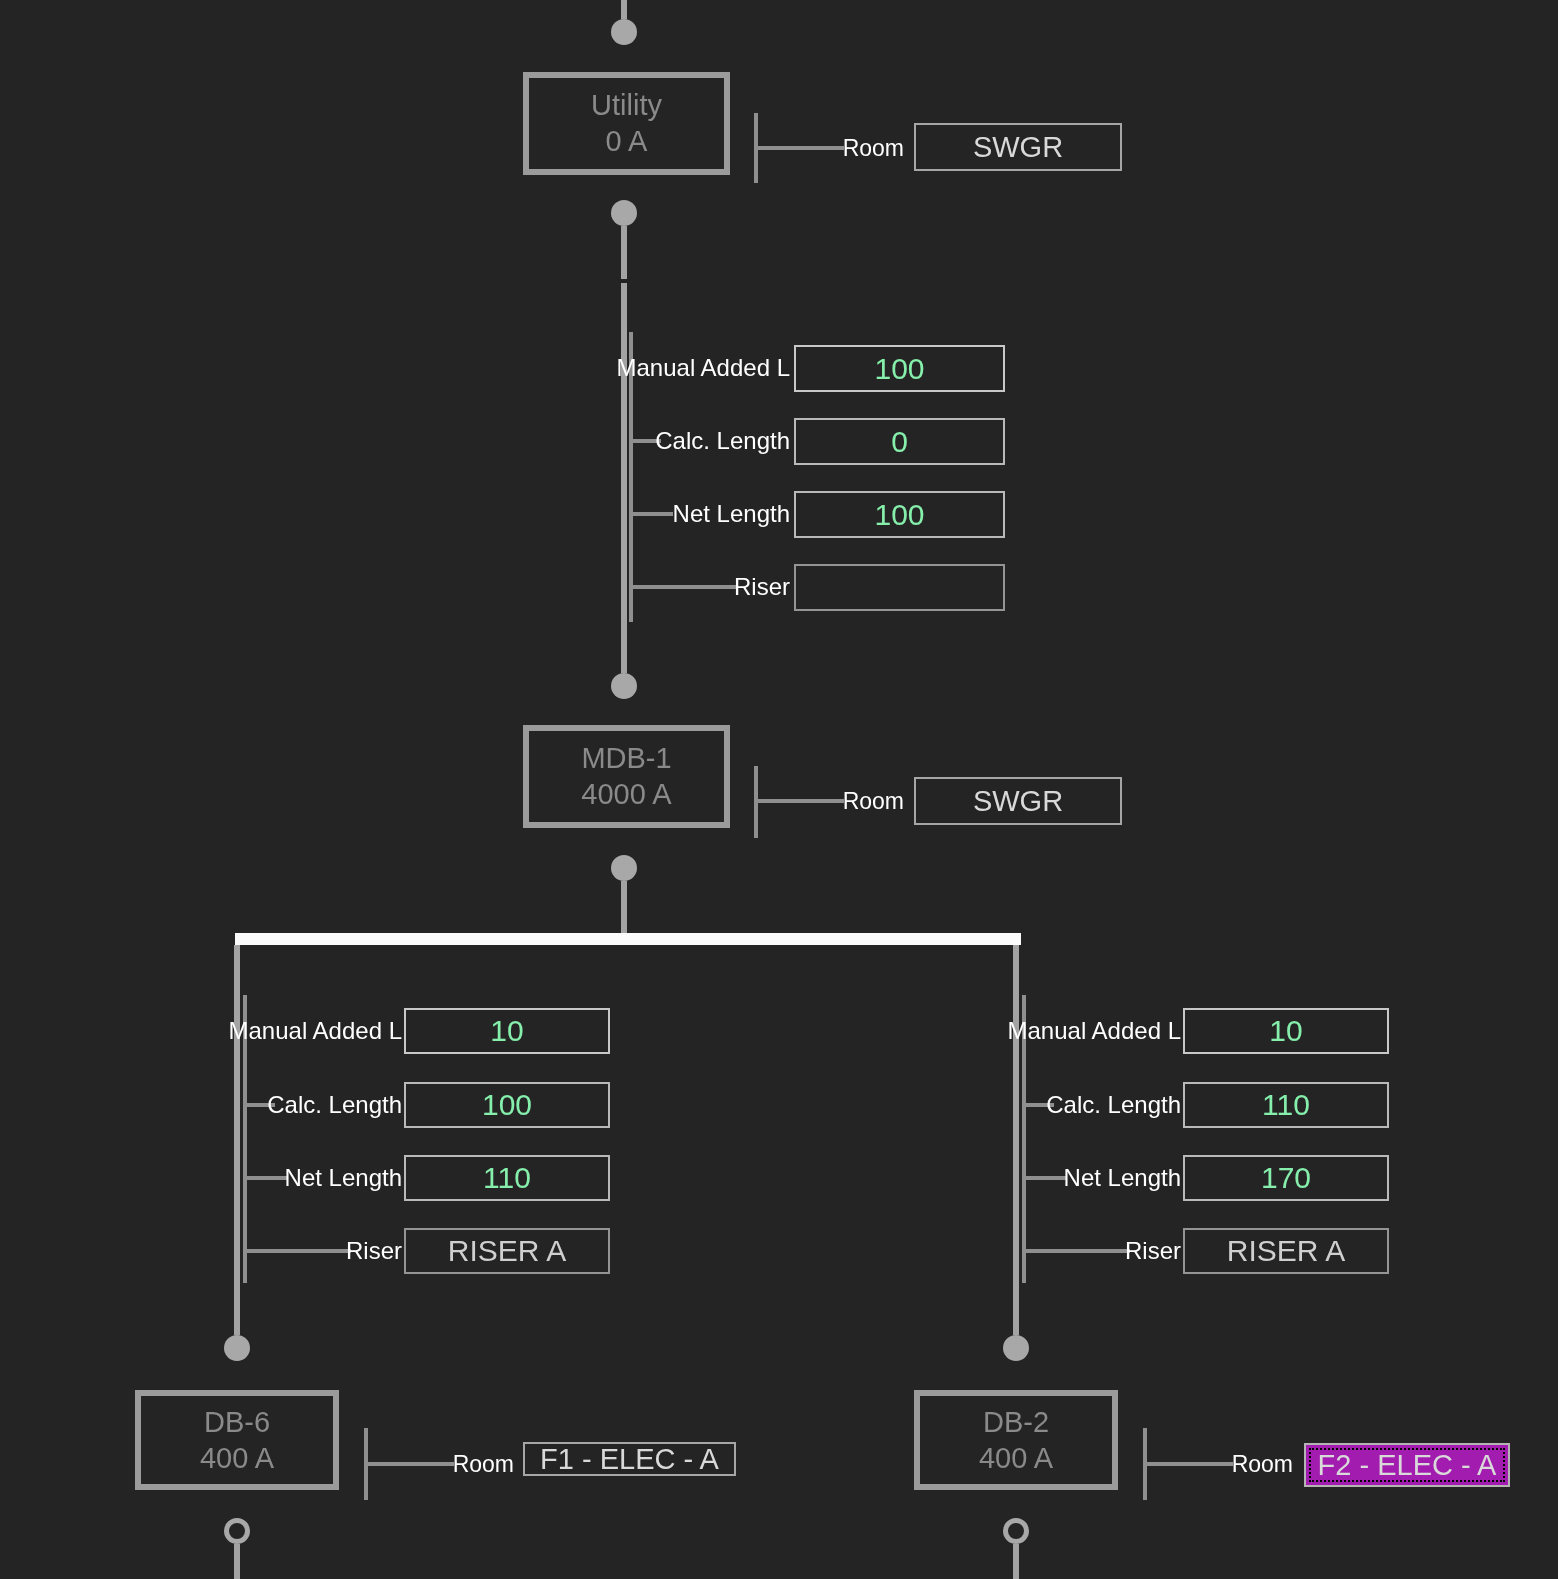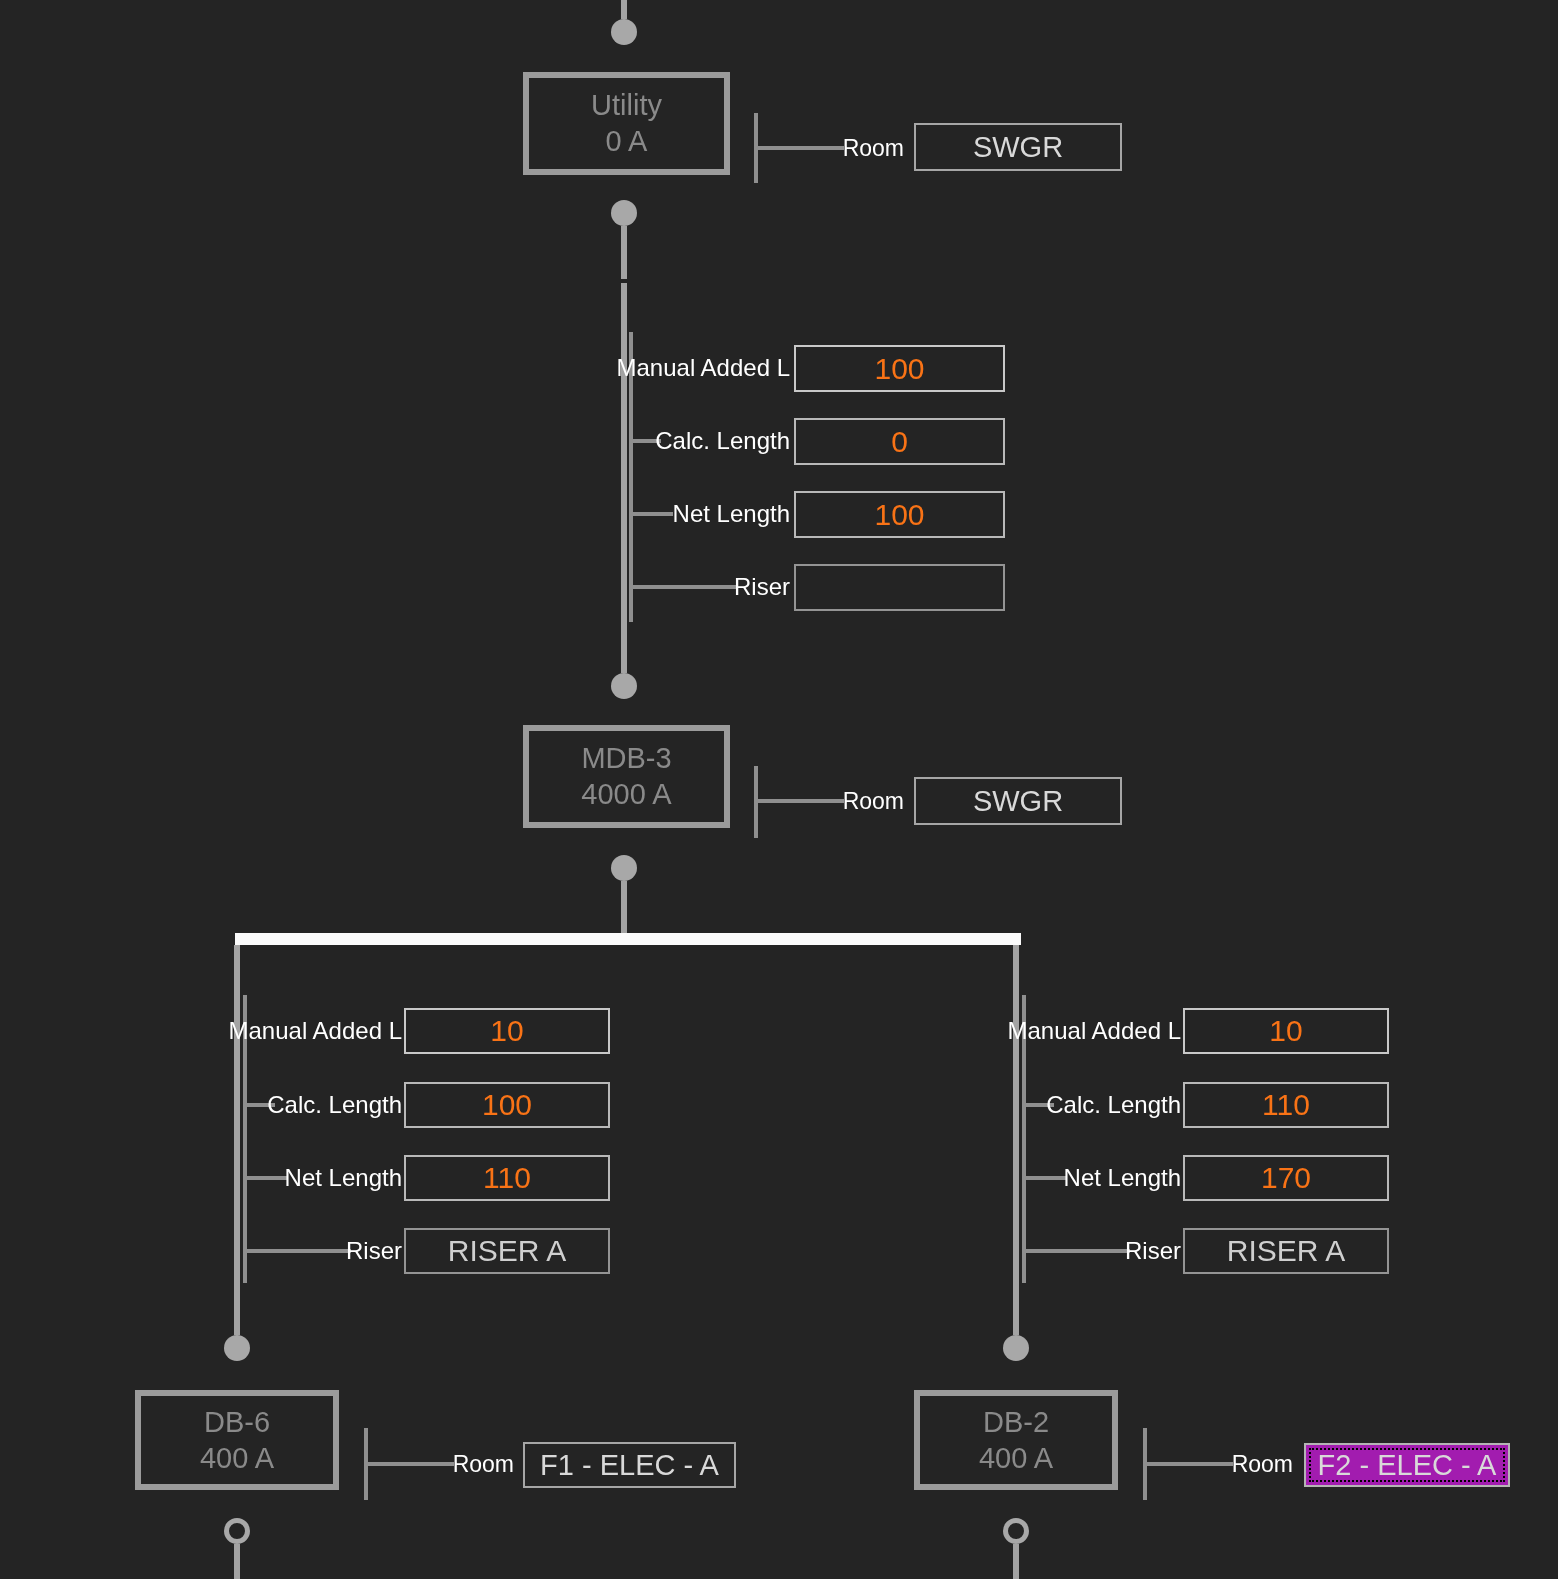--- a/index.html
+++ b/index.html
@@ -21,21 +21,21 @@
     gap:7px;background:#242424;text-align:center;
   }
   .eq-name,.eq-rating{color:#8a8a8a;font-size:29px;line-height:1;white-space:nowrap;}
   .field-label{
     position:absolute;color:#ffffff;font-size:24px;line-height:28px;
     text-align:right;white-space:nowrap;overflow:hidden;
   }
   .value-box{
     position:absolute;border:2px solid #b9b9b9;box-sizing:border-box;background:#242424;
     display:flex;align-items:center;justify-content:center;
-    color:#f97316;font-size:30px;white-space:nowrap;
+    color:#86efac;font-size:30px;white-space:nowrap;
   }
   .value-box.bright{border-color:#c8c8c8;}
   .value-box.dim{border-color:#949494;}
   .value-box.riser-val{color:#cfcfcf;}
   .room-label{
     position:absolute;color:#ffffff;font-size:23px;line-height:26px;
     text-align:right;white-space:nowrap;
   }
   .room-box{
     position:absolute;border:2px solid #a6a6a6;box-sizing:border-box;background:#242424;
@@ -71,21 +71,21 @@
   <div class="circle-hollow" style="left:1003px;top:1518px"></div>
 
   <div class="busbar" style="left:235px;top:933px;width:786px"></div>
 
   <div class="eq-box" style="left:523px;top:72px;width:207px;height:103px">
     <div class="eq-name">Utility</div>
     <div class="eq-rating">0 A</div>
   </div>
 
   <div class="eq-box" style="left:523px;top:725px;width:207px;height:103px">
-    <div class="eq-name">MDB-3</div>
+    <div class="eq-name">MDB-1</div>
     <div class="eq-rating">4000 A</div>
   </div>
 
   <div class="eq-box" style="left:135px;top:1390px;width:204px;height:100px">
     <div class="eq-name">DB-6</div>
     <div class="eq-rating">400 A</div>
   </div>
 
   <div class="eq-box" style="left:914px;top:1390px;width:204px;height:100px">
     <div class="eq-name">DB-2</div>
@@ -98,21 +98,21 @@
   <div class="room-box" style="left:914px;top:123px;width:208px;height:48px">SWGR</div>
 
   <div class="tick-v" style="left:754px;top:766px;height:72px"></div>
   <div class="tick-h" style="left:754px;top:799px;width:90px"></div>
   <div class="room-label" style="left:840px;top:788px;width:64px">Room</div>
   <div class="room-box" style="left:914px;top:777px;width:208px;height:48px">SWGR</div>
 
   <div class="tick-v" style="left:364px;top:1428px;height:72px"></div>
   <div class="tick-h" style="left:364px;top:1462px;width:90px"></div>
   <div class="room-label" style="left:450px;top:1451px;width:64px">Room</div>
-  <div class="room-box" style="left:523px;top:1442px;width:213px;height:46px">F1 - ELEC - A</div>
+  <div class="room-box" style="left:523px;top:1442px;width:213px;height:34px">F1 - ELEC - A</div>
 
   <div class="tick-v" style="left:1143px;top:1428px;height:72px"></div>
   <div class="tick-h" style="left:1143px;top:1462px;width:90px"></div>
   <div class="room-label" style="left:1229px;top:1451px;width:64px">Room</div>
   <div class="room-box focused" style="left:1304px;top:1443px;width:206px;height:44px">F2 - ELEC - A</div>
 
   <div class="bracket" style="left:629px;top:332px;height:290px"></div>
 
   <div class="field-label" style="left:540px;top:354px;width:250px">Manual Added L</div>
   <div class="value-box bright" style="left:794px;top:345px;width:211px;height:47px">100</div>

